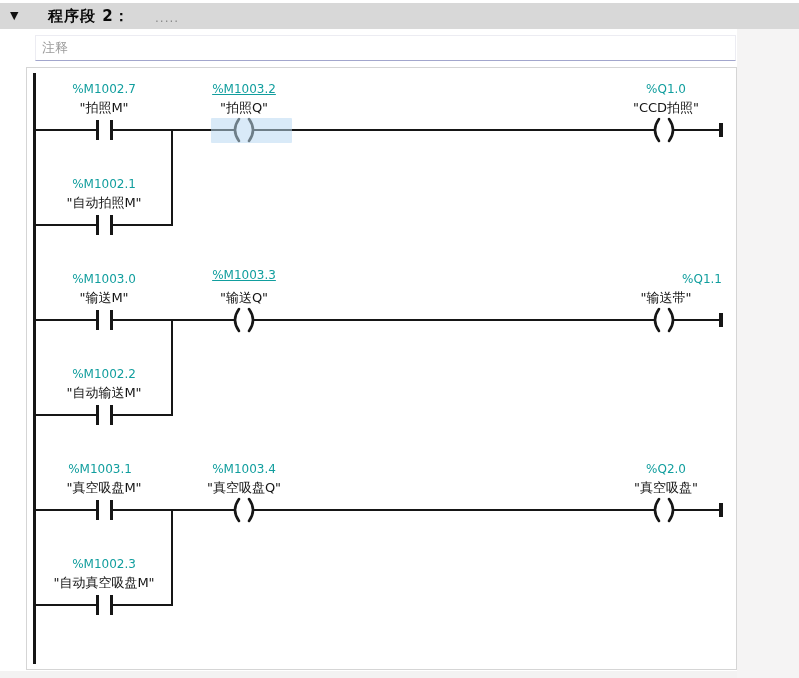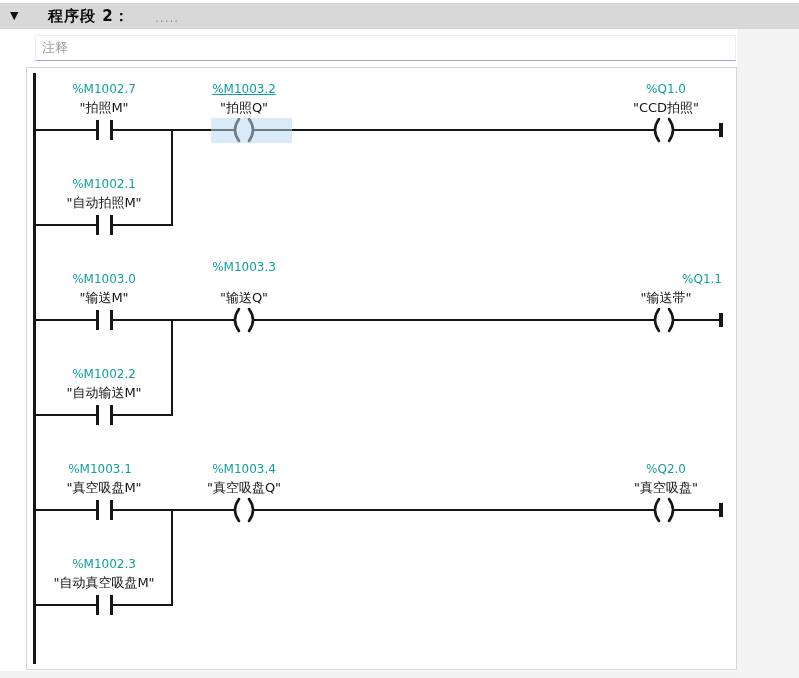--- a/index.html
+++ b/index.html
@@ -120,21 +120,21 @@
       </div>
       <div class="coil" style="left: 649px; top: 307px;">
         <svg width="30" height="26" viewBox="0 0 30 26">
           <path d="M10,2 Q2,13 10,24" fill="none" stroke="#161616" stroke-width="2.6" stroke-linecap="round"></path>
           <path d="M20,2 Q28,13 20,24" fill="none" stroke="#161616" stroke-width="2.6" stroke-linecap="round"></path>
         </svg>
       </div>
       <div class="endcap" style="left: 719px; top: 313px;"></div>
       <div class="lblgrp addr" style="left: 104px; top: 272px;">%M1003.0</div>
       <div class="lblgrp opname" style="left: 104px; top: 289px;">"输送M"</div>
-      <div class="lblgrp addr" style="left: 244px; top: 260px;">%M1003.3</div>
+      <div class="lblgrp addr" style="left: 244px; top: 268px; text-decoration: underline;">%M1003.3</div>
       <div class="lblgrp opname" style="left: 244px; top: 289px;">"输送Q"</div>
       <div class="lblgrp addr" style="left: 702px; top: 272px;">%Q1.1</div>
       <div class="lblgrp opname" style="left: 666px; top: 289px;">"输送带"</div>
       <div class="lblgrp addr" style="left: 104px; top: 367px;">%M1002.2</div>
       <div class="lblgrp opname" style="left: 104px; top: 384px;">"自动输送M"</div>
       <div class="wire" style="left: 36px; top: 509px; width: 60px;"></div>
       <div class="wire" style="left: 113px; top: 509px; width: 121px;"></div>
       <div class="wire" style="left: 254px; top: 509px; width: 400px;"></div>
       <div class="wire" style="left: 674px; top: 509px; width: 45px;"></div>
       <div class="vwire" style="left: 171px; top: 509px; height: 97px;"></div>

